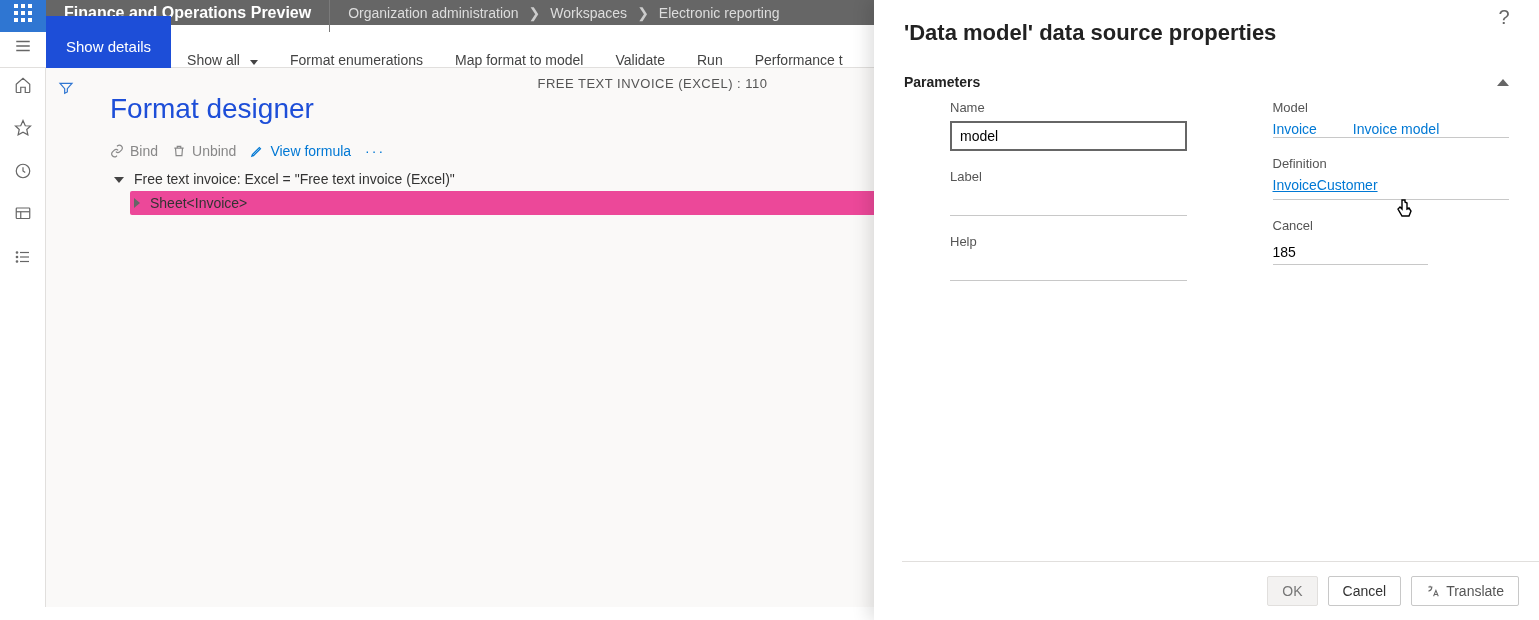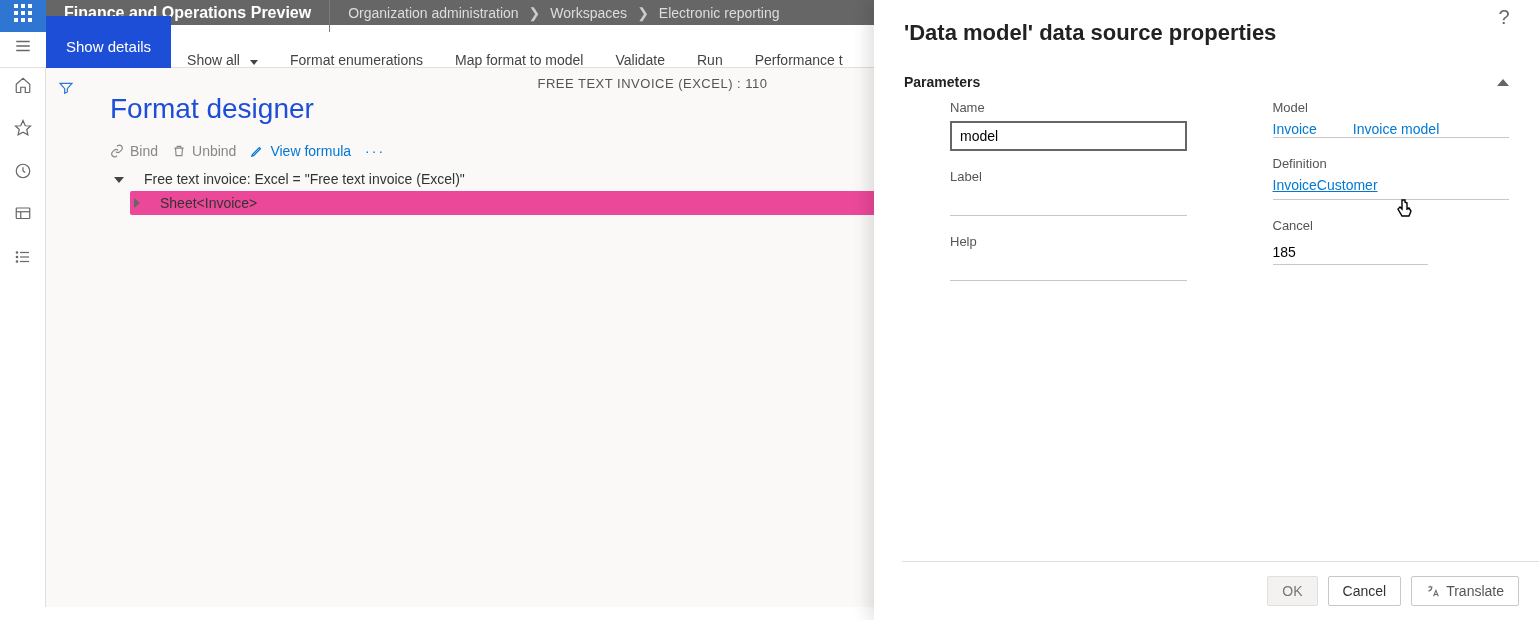--- a/index.html
+++ b/index.html
@@ -33,21 +33,21 @@
   
   .left-col { flex: 1; padding: 8px 0 0 0; position: relative; background: #faf9f8; }
   .filter-bar { width: 40px; display: flex; justify-content: center; padding-top: 4px; }
   .designer-head { padding: 0 24px 6px 24px; }
   .page-sub { font-size: 13px; letter-spacing: 0.5px; color: #555; margin-bottom: 2px; text-align: center; }
   .page-title { font-size: 28px; font-weight: 400; color: #1d4ed8; }
   .local-toolbar { display: flex; align-items: center; gap: 14px; padding: 12px 24px 8px 24px; color: #888; }
   .local-toolbar .lbtn { display: flex; align-items: center; gap: 6px; color: #888; cursor: pointer; }
   .local-toolbar .link { color: #0078d4; }
   .tree { padding: 0 12px 0 24px; }
-  .tree-row { display: flex; align-items: center; gap: 20px; padding: 4px 4px; border-radius: 2px; font-size: 14px; color: #333; }
+  .tree-row { display: flex; align-items: center; gap: 10px; padding: 4px 4px; border-radius: 2px; font-size: 14px; color: #333; }
   .tree-row.selected { background: #ec4899; }
   .toggle-open::before { content: ""; border-left: 5px solid transparent; border-right: 5px solid transparent; border-top: 6px solid #444; display: inline-block; transform: translateY(-1px);}
   .toggle-closed::before { content: ""; border-top: 5px solid transparent; border-bottom: 5px solid transparent; border-left: 6px solid #666; display: inline-block; }
 
   
   .mid-col { width: 320px; border-left: 1px solid #e1dfdd; background: #faf9f8; padding-top: 92px; position: relative; }
   .mid-col .tabs { display: flex; gap: 26px; padding: 0 8px 8px 8px; color: #555; border-bottom: 1px solid #e1dfdd; }
   .tab { padding-bottom: 10px; cursor: pointer; }
   .tab.active { color: #0078d4; border-bottom: 3px solid #0078d4; }
   .mid-toolbar { display: flex; align-items: center; gap: 8px; padding: 10px 4px; color: #888; font-size: 14px; overflow: hidden; white-space: nowrap;}

